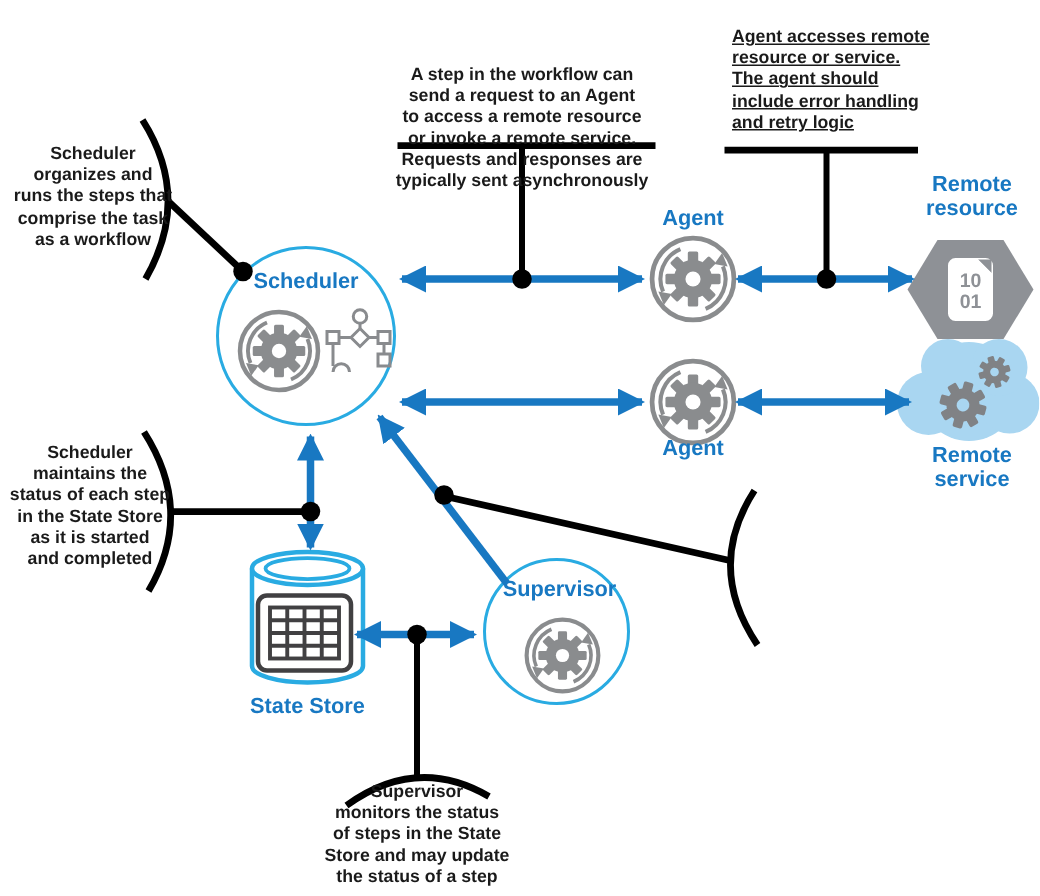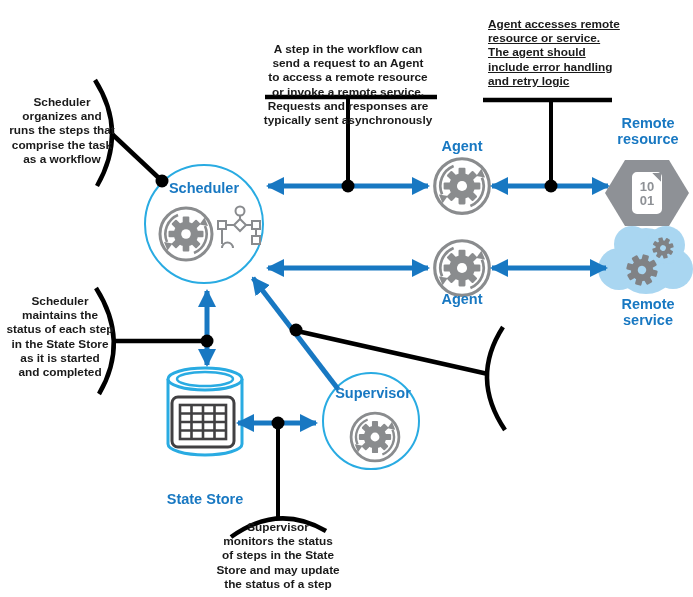--- a/index.html
+++ b/index.html
@@ -15,21 +15,21 @@
   #c2 { left:488px; top:17px;  width:170px; text-align:left;text-decoration:underline; }
   #c3 { left:-3px;  top:95px;  width:130px; }
   #c4 { left:-2px;  top:294px; width:124px; }
   #c5 { left:475px; top:340px; width:150px; }
   #c6 { left:188px; top:520px; width:180px; }
   #l-sched  { left:144px; top:181px; width:120px; }
   #l-agent1 { left:412px; top:139px; width:100px; }
   #l-agent2 { left:412px; top:292px; width:100px; }
   #l-rres   { left:598px; top:116px; width:100px; }
   #l-rsvc   { left:598px; top:297px; width:100px; }
-  #l-store  { left:145px; top:492px; width:120px; }
+  #l-store  { left:145px; top:464px; width:120px; }
   #l-sup    { left:313px; top:386px; width:120px; }
 </style>
 </head>
 <body>
 
 <div class="canvas">
 
   <svg class="layer" width="693" height="597" viewBox="0 0 693 597">
     <defs>
       <marker id="ah" viewBox="0 0 3.6 3.6" markerWidth="3.6" markerHeight="3.6" refX="3.2" refY="1.8" orient="auto-start-reverse" markerUnits="strokeWidth">

